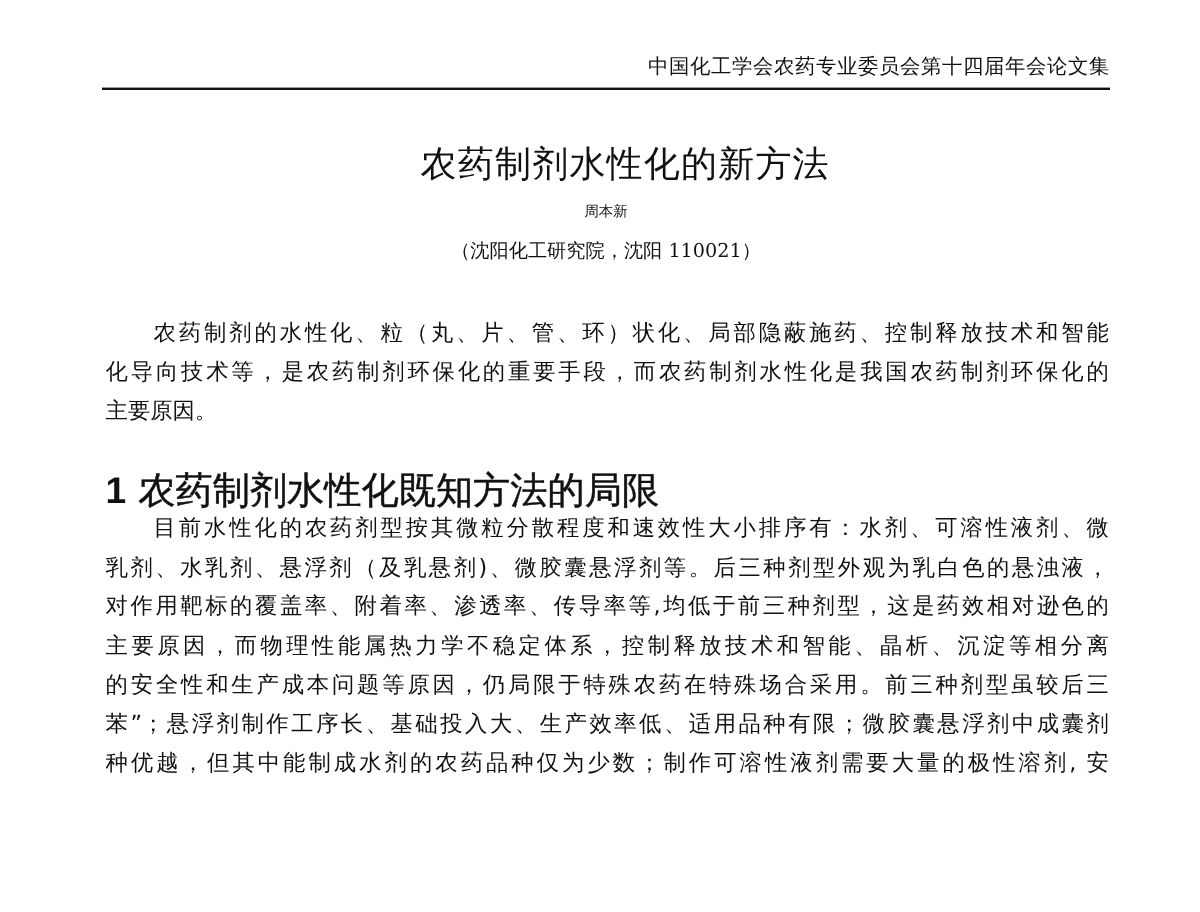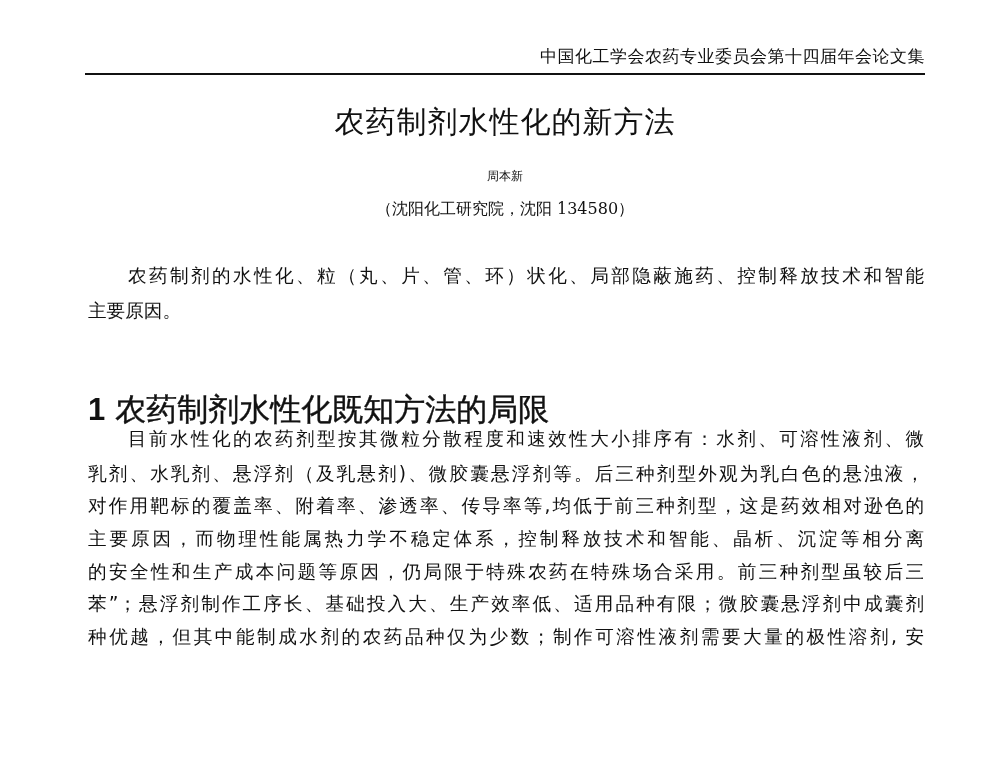--- a/index.html
+++ b/index.html
@@ -74,21 +74,20 @@
       white-space: nowrap;
       text-align: justify;
       text-align-last: justify;
       height: 32.7px;
     }
     .para-line.last {
       text-align-last: left;
     }
     .para-line.indent {
       padding-left: 40px;
-      font-family: Liberation Mono, monospace;
     }
     .section-heading {
       position: absolute;
       left: 88px;
       top: 394px;
       font-size: 31px;
       line-height: 30px;
       font-weight: bold;
       white-space: nowrap;
     }
@@ -101,26 +100,27 @@
       font-weight: normal;
       -webkit-text-stroke: 0.4px #111;
     }
   </style>
 </head>
 <body>
 
 <div class="running-header">中国化工学会农药专业委员会第十四届年会论文集</div>
 <div class="header-rule"></div>
 
-<h1 class="title" style="margin:0;">农药制剂水性化的新方法</h1>
+<h1 class="title" style="margin:16px;">农药制剂水性化的新方法</h1>
 <div class="author">周本新</div>
-<div class="affiliation">（沈阳化工研究院，沈阳 134580）</div>
+<div class="affiliation">（沈阳化工研究院，沈阳 110021）</div>
 
 <div class="body-block" style="top:262px;">
   <div class="para-line indent">农药制剂的水性化、粒（丸、片、管、环）状化、局部隐蔽施药、控制释放技术和智能</div>
+  <div class="para-line">化导向技术等，是农药制剂环保化的重要手段，而农药制剂水性化是我国农药制剂环保化的</div>
   <div class="para-line last">主要原因。</div>
 </div>
 
 <div class="section-heading">
   <span class="num">1</span><span class="txt">农药制剂水性化既知方法的局限</span>
 </div>
 
 <div class="body-block" style="top:425px;">
   <div class="para-line indent">目前水性化的农药剂型按其微粒分散程度和速效性大小排序有：水剂、可溶性液剂、微</div>
   <div class="para-line">乳剂、水乳剂、悬浮剂（及乳悬剂)、微胶囊悬浮剂等。后三种剂型外观为乳白色的悬浊液，</div>

